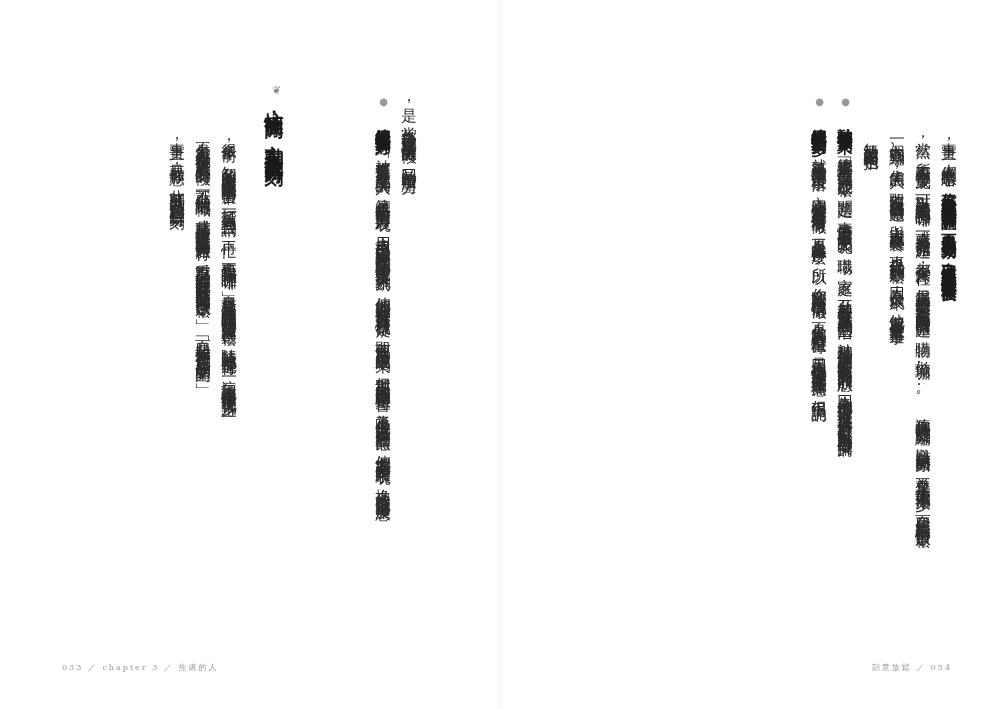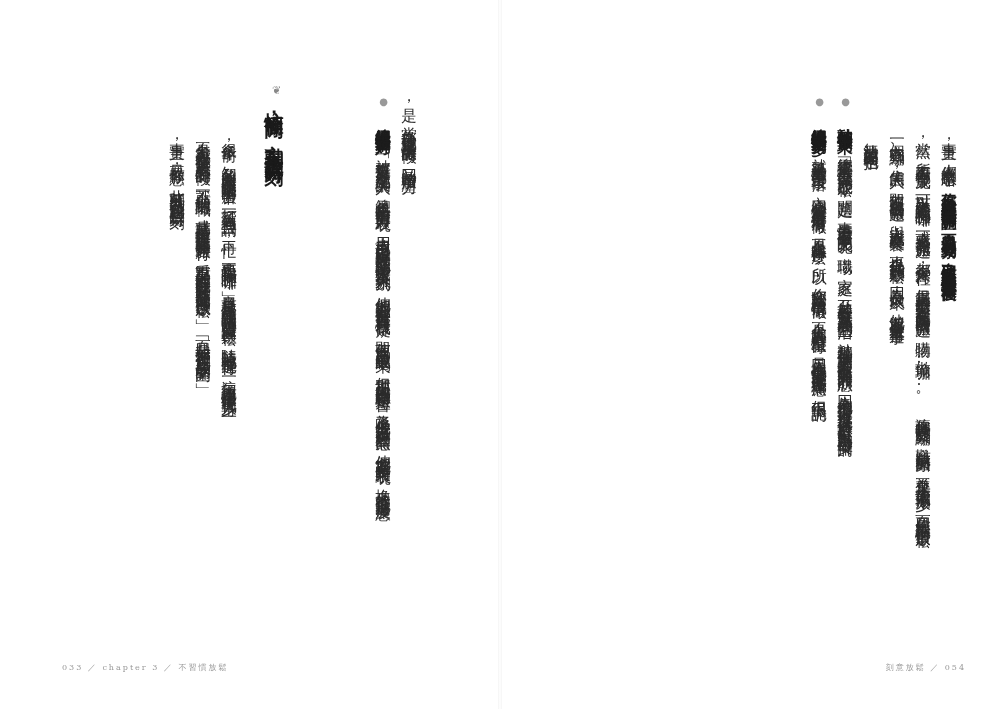--- a/index.html
+++ b/index.html
@@ -30,21 +30,21 @@
 </head>
 <body>
 
 <div class="page page-right">
   <div class="col" style="right:38px;"><span>　　<span>事實上，人們經常忽略了：</span><span class="bold">你不是真的沒有辦法做出任何調整，而是沒有覺察到，自己習慣將放鬆的重要性排在最後面。</span></span>
 <span>　　<span>當然，所有的工作都完成了，可以坐下來悠閒地喝杯咖啡，或者來一趟觀光旅遊，都很令人嚮往，但是真正的放鬆不是一定要有完整的時段出國旅遊、購物、做瑜珈……。讓你長時間處於緊繃、難以放鬆的原因，並不只是工作太多或假期太少，而是你根本就「不習慣放鬆」。</span></span>
 <span>　　<span>一個內在緊繃、焦慮的人，即使好不容易出國旅遊、與家人或好友聚餐，也不見得能感到放鬆，因為長久以來，他並沒有學會放鬆這件事。</span></span>
 <span>　　<span>無法放鬆的原因包括了：</span></span>
 <span><span class="bullet">●</span> <span class="bold">被動等待休假到來：</span><span>總覺得要「等事情都做完」才能放鬆。問題是，事情怎麼會有做完的一天呢？職場、家庭，乃至於各種突發狀況充斥著我們的生活。被動等待休假到來的人經常處在過勞與無力的狀態，因為他們從不覺得（或沒發現）休息與放鬆是可以主動為自己安排的。</span></span>
 <span><span class="bullet">●</span> <span class="bold">總覺得做得還不夠多：</span><span>就算手邊的事情都告一段落了，內心總是焦慮還有什麼事情沒有做？是不是忽略掉什麼？所以，你會開始為自己找事情做。不是你真的喜歡這麼忙碌，是因為找事情做才能幫助你減緩焦慮。但很弔詭的</span></span></div>
-  <div class="footer" style="right:34px;">
+  <div class="footer" style="right:48px;">
     <span>刻意放鬆</span>
     <span>／</span>
     <span>054</span>
   </div>
 </div>
 
 <div class="gutter"></div>
 
 <div class="page page-left">
   <div class="col" style="right:78px; height:520px;"><span><span>是，當你為自己找到更多事情做的時候，又同時增加了壓力。</span></span>
@@ -55,15 +55,15 @@
 
   <div class="col" style="left:82px; width:160px;"><span>　　<span>很多年前，知名的飲料大廠在即溶咖啡的廣告中，打響了一句經典台詞：「再忙，也要和你喝一杯咖啡。」意思是這種新產品會讓「咖啡時間」變得更簡單輕鬆，隨時隨地都能進行。這一句話也適用在忙碌的現代人身上。</span></span>
 <span>　　<span>不是所有人都能在疲累（或者心累）的時候，就不顧一切地離職，或是請長假來一段遠離塵囂的長途旅行。重點不是殷殷期盼「我什麼時候才有完整的假期可以放鬆？」，而是「我如何在當下創造一些放鬆的空間？」。</span></span>
 <span>　　<span>事實上，只要你願意，此刻就可以為自己創造一些放鬆時刻：</span></span></div>
 
   <div class="footer" style="left:62px;">
     <span>033</span>
     <span>／</span>
     <span>chapter 3</span>
     <span>／</span>
-    <span>不習慣放鬆</span>
+    <span>焦慮的人</span>
   </div>
 </div>
 
 </body></html>

